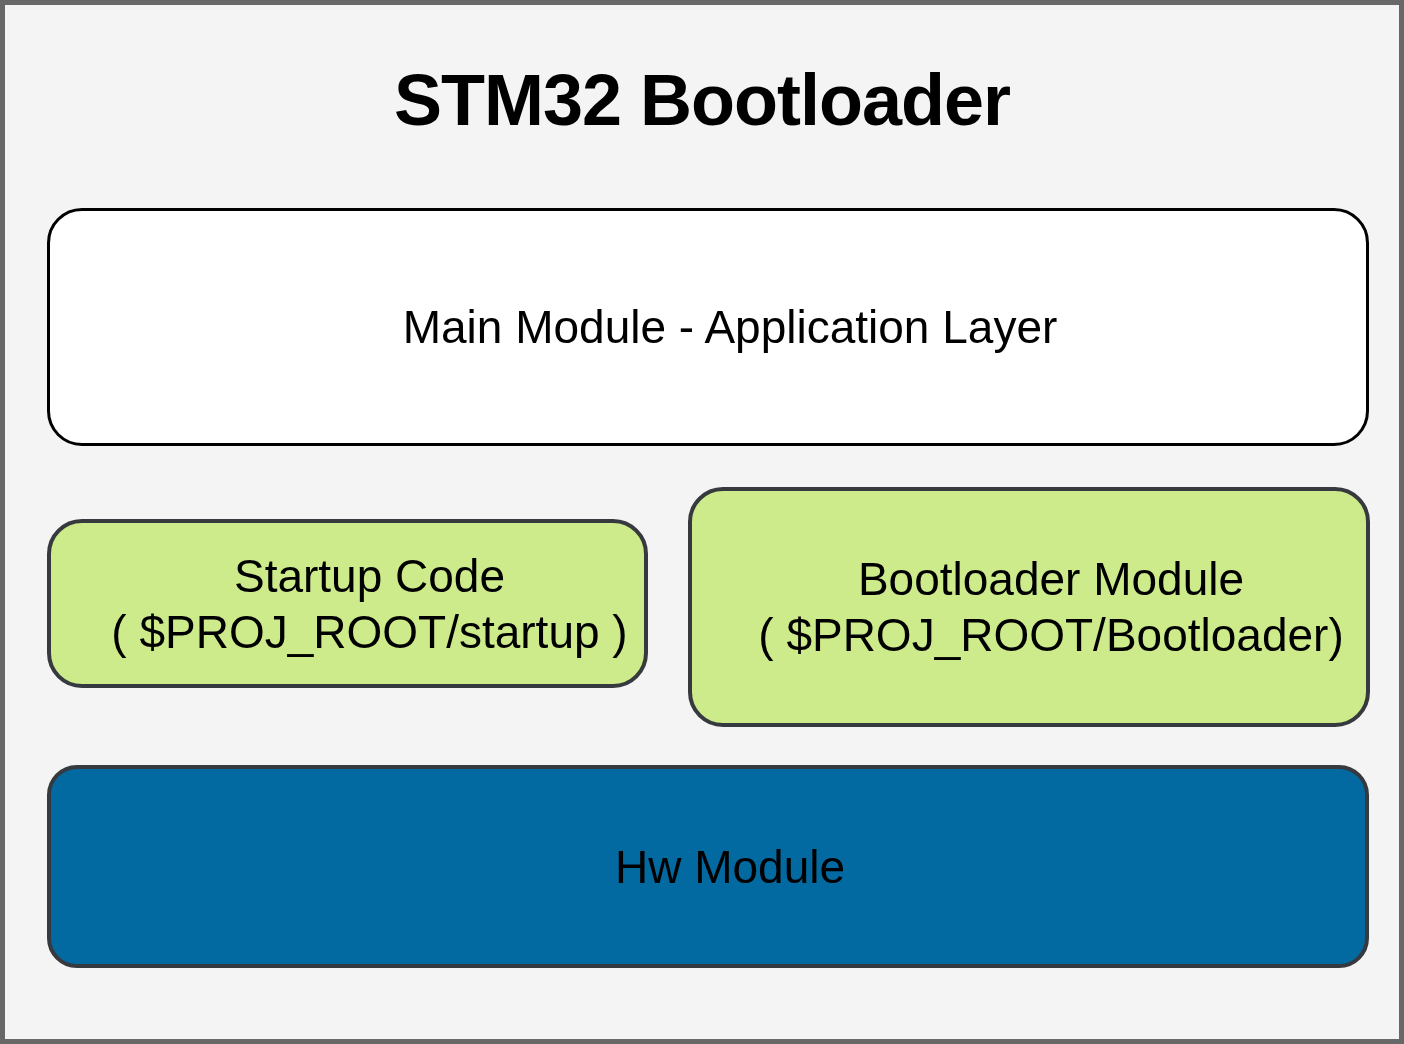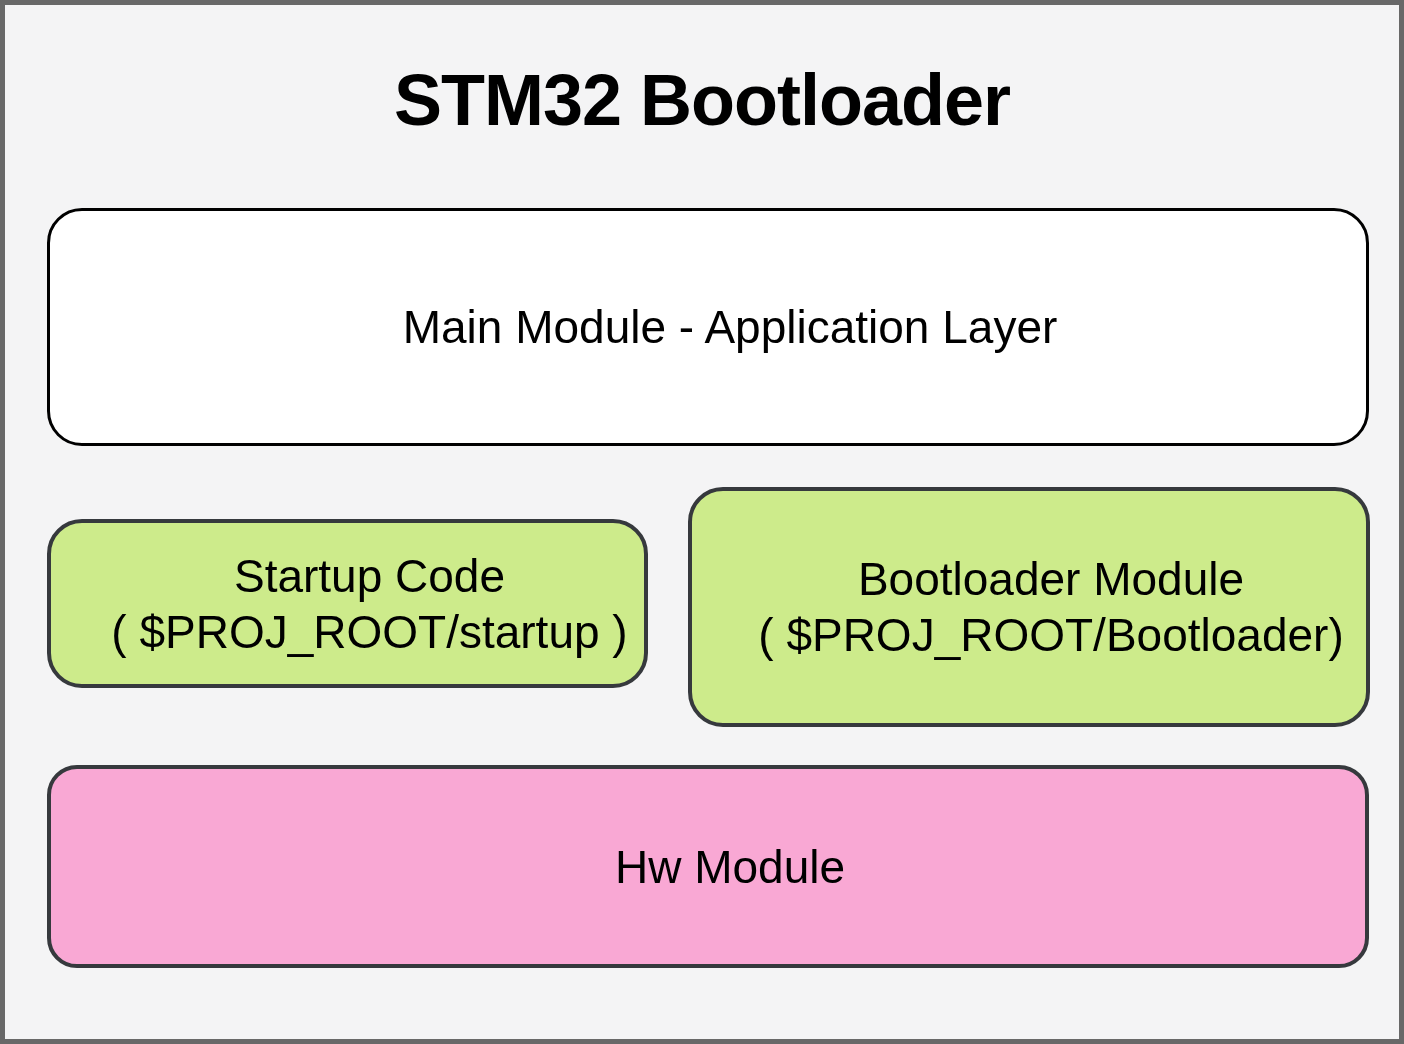--- a/index.html
+++ b/index.html
@@ -76,21 +76,21 @@
     width: 682px;
     height: 240px;
     align-items: center;
   }
 
   .node-hw {
     left: 42px;
     top: 760px;
     width: 1322px;
     height: 203px;
-    background: #f9a8d4;
+    background: #0369a1;
     border: 4px solid #36393d;
     border-radius: 30px;
   }
 </style>
 </head>
 <body>
 
 <div class="canvas">
 
   <div class="diagram-title">STM32 Bootloader</div>

